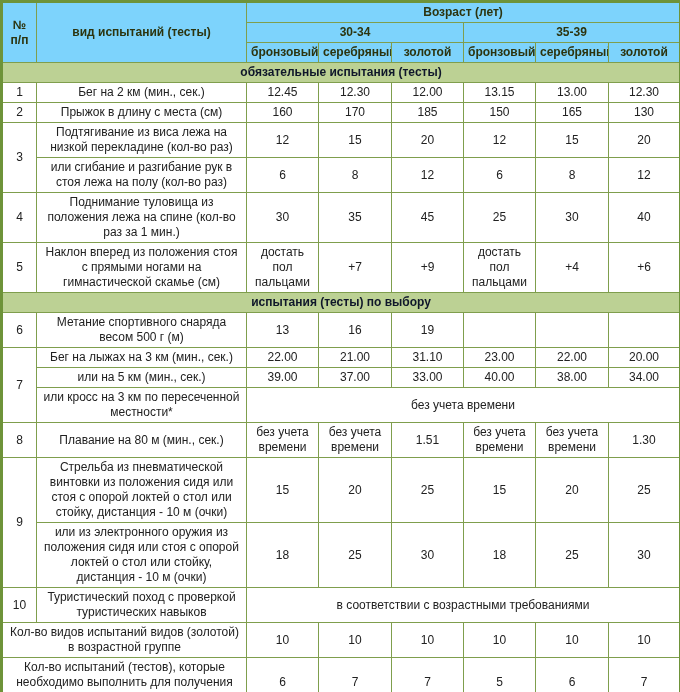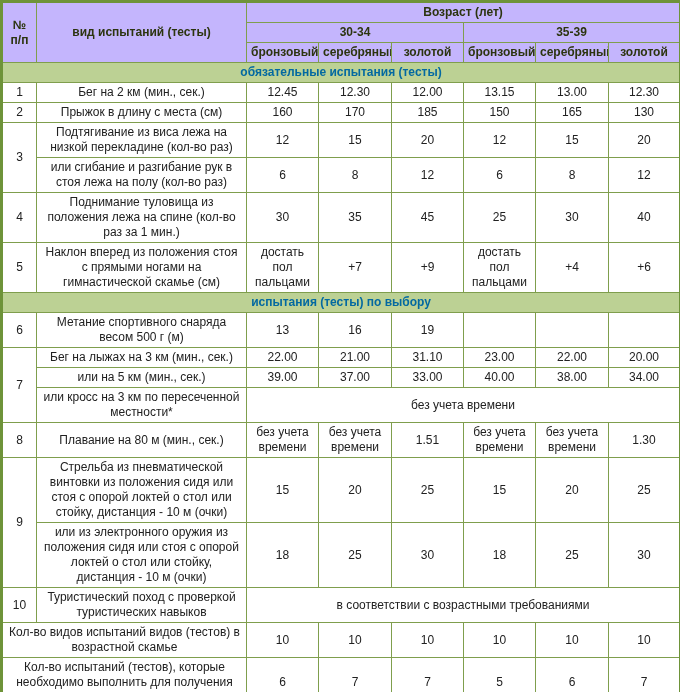--- a/index.html
+++ b/index.html
@@ -21,32 +21,32 @@
   }
   table.gto td {
     border: 1px solid #7f9e4d;
     padding: 2px 4px;
     text-align: center;
     vertical-align: middle;
     line-height: 15px;
     overflow: hidden;
   }
   td.head {
-    background: #c4b5fd;
+    background: #7dd3fc;
     font-weight: bold;
     color: #2c340f;
     padding: 2px 1px;
   }
   td.numhead {
     white-space: pre-line;
   }
   td.section {
     background: #bcd194;
     font-weight: bold;
-    color: #0369a1;
+    color: #0f172a;
     border-top: 2px solid #7f9e4d;
     border-bottom: 2px solid #7f9e4d;
     padding: 2px;
   }
   td.label, td.flabel {
     text-align: left;
     padding: 2px 5px;
   }
   td.num, td.value {
     text-align: center;
@@ -212,21 +212,21 @@
           <td class="value">18</td>
           <td class="value">25</td>
           <td class="value">30</td>
         </tr>
         <tr>
           <td class="num">10</td>
           <td class="label">Туристический поход с проверкой туристических навыков</td>
           <td class="value" colspan="6">в соответствии с возрастными требованиями</td>
         </tr>
         <tr>
-          <td class="flabel" colspan="2">Кол-во видов испытаний видов (тестов) в возрастной скамье</td>
+          <td class="flabel" colspan="2">Кол-во видов испытаний видов (золотой) в возрастной группе</td>
           <td class="value">10</td>
           <td class="value">10</td>
           <td class="value">10</td>
           <td class="value">10</td>
           <td class="value">10</td>
           <td class="value">10</td>
         </tr>
         <tr>
           <td class="flabel" colspan="2">Кол-во испытаний (тестов), которые необходимо выполнить для получения знака отличия Комплекса**</td>
           <td class="value">6</td>

